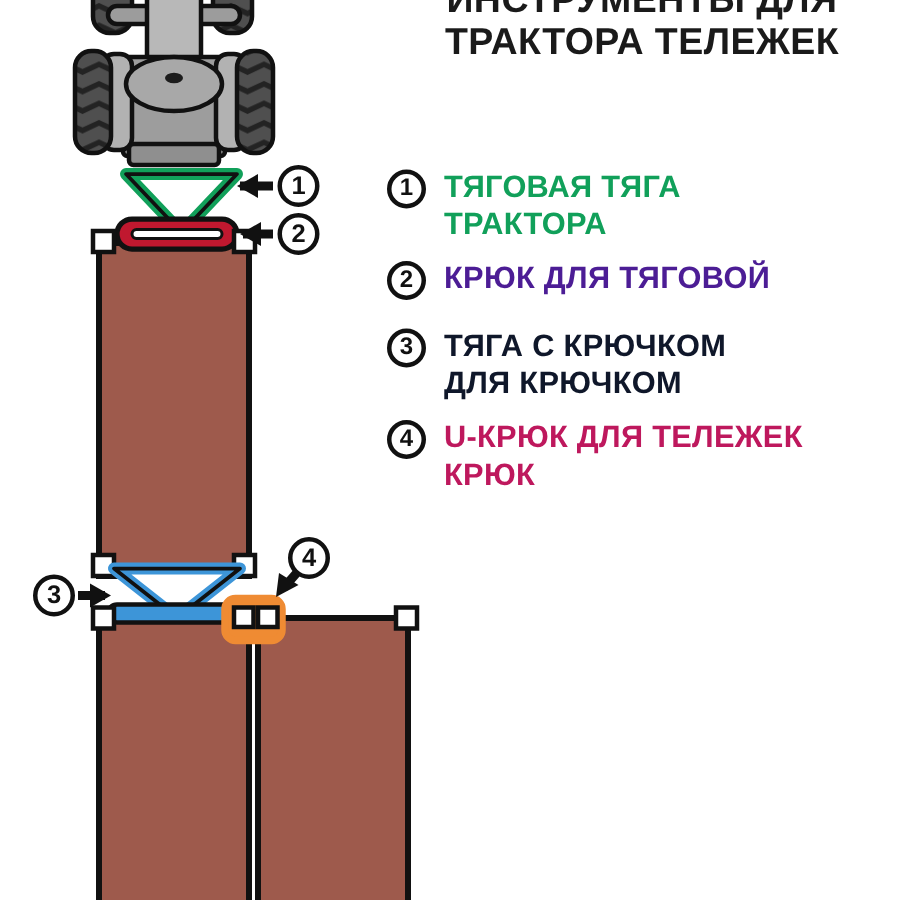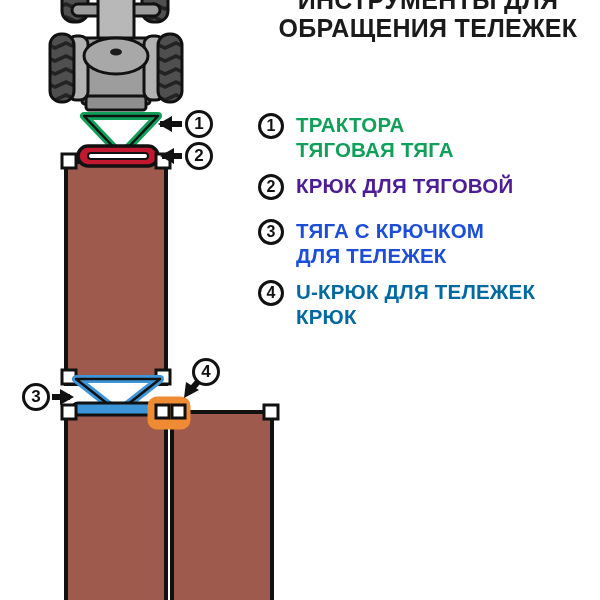--- a/index.html
+++ b/index.html
@@ -103,51 +103,51 @@
     z-index: 40;
   }
 </style>
 </head>
 <body>
 
 <div id="page">
 
   <div id="title-block">
     <div class="title-line">ИНСТРУМЕНТЫ ДЛЯ</div>
-    <div class="title-line">ОБРАЩЕНИЯ ТЕЛЕЖЕК</div>
+    <div class="title-line">ТРАКТОРА ТЕЛЕЖЕК</div>
   </div>
 
   <div id="legend">
 
     <div class="legend-row">
       <div class="legend-num">1</div>
       <div class="legend-text" style="color:#11a05a;">
+        <div>ТЯГОВАЯ ТЯГА</div>
         <div>ТРАКТОРА</div>
-        <div>ТЯГОВАЯ ТЯГА</div>
       </div>
     </div>
 
     <div class="legend-row">
       <div class="legend-num">2</div>
       <div class="legend-text" style="color:#4c1d95;">
         <div>КРЮК ДЛЯ ТЯГОВОЙ</div>
       </div>
     </div>
 
     <div class="legend-row">
       <div class="legend-num">3</div>
-      <div class="legend-text" style="color:#1d4ed8;">
+      <div class="legend-text" style="color:#0f172a;">
         <div>ТЯГА С КРЮЧКОМ</div>
-        <div>ДЛЯ ТЕЛЕЖЕК</div>
+        <div>ДЛЯ КРЮЧКОМ</div>
       </div>
     </div>
 
     <div class="legend-row">
       <div class="legend-num">4</div>
-      <div class="legend-text" style="color:#0369a1;">
+      <div class="legend-text" style="color:#be185d;">
         <div>U-КРЮК ДЛЯ ТЕЛЕЖЕК</div>
         <div>КРЮК</div>
       </div>
     </div>
 
   </div>
 
   <svg id="diagram" viewBox="0 0 600 600">
 
     <defs>

